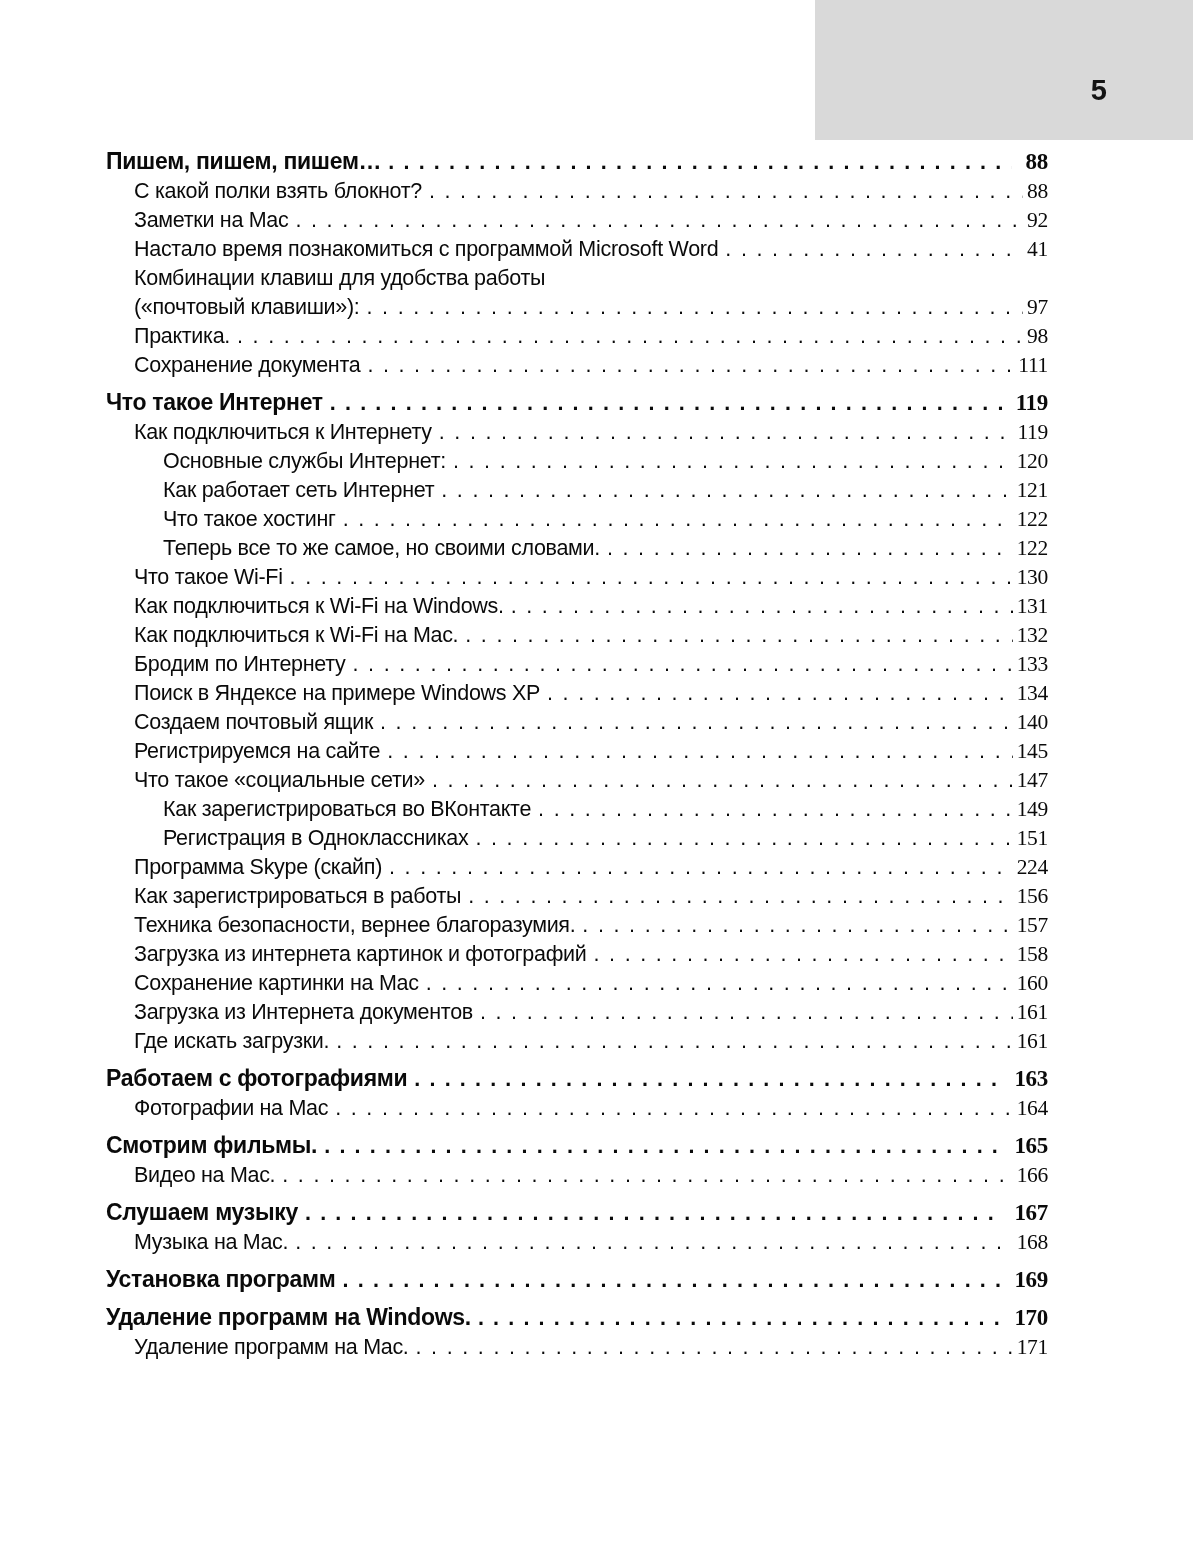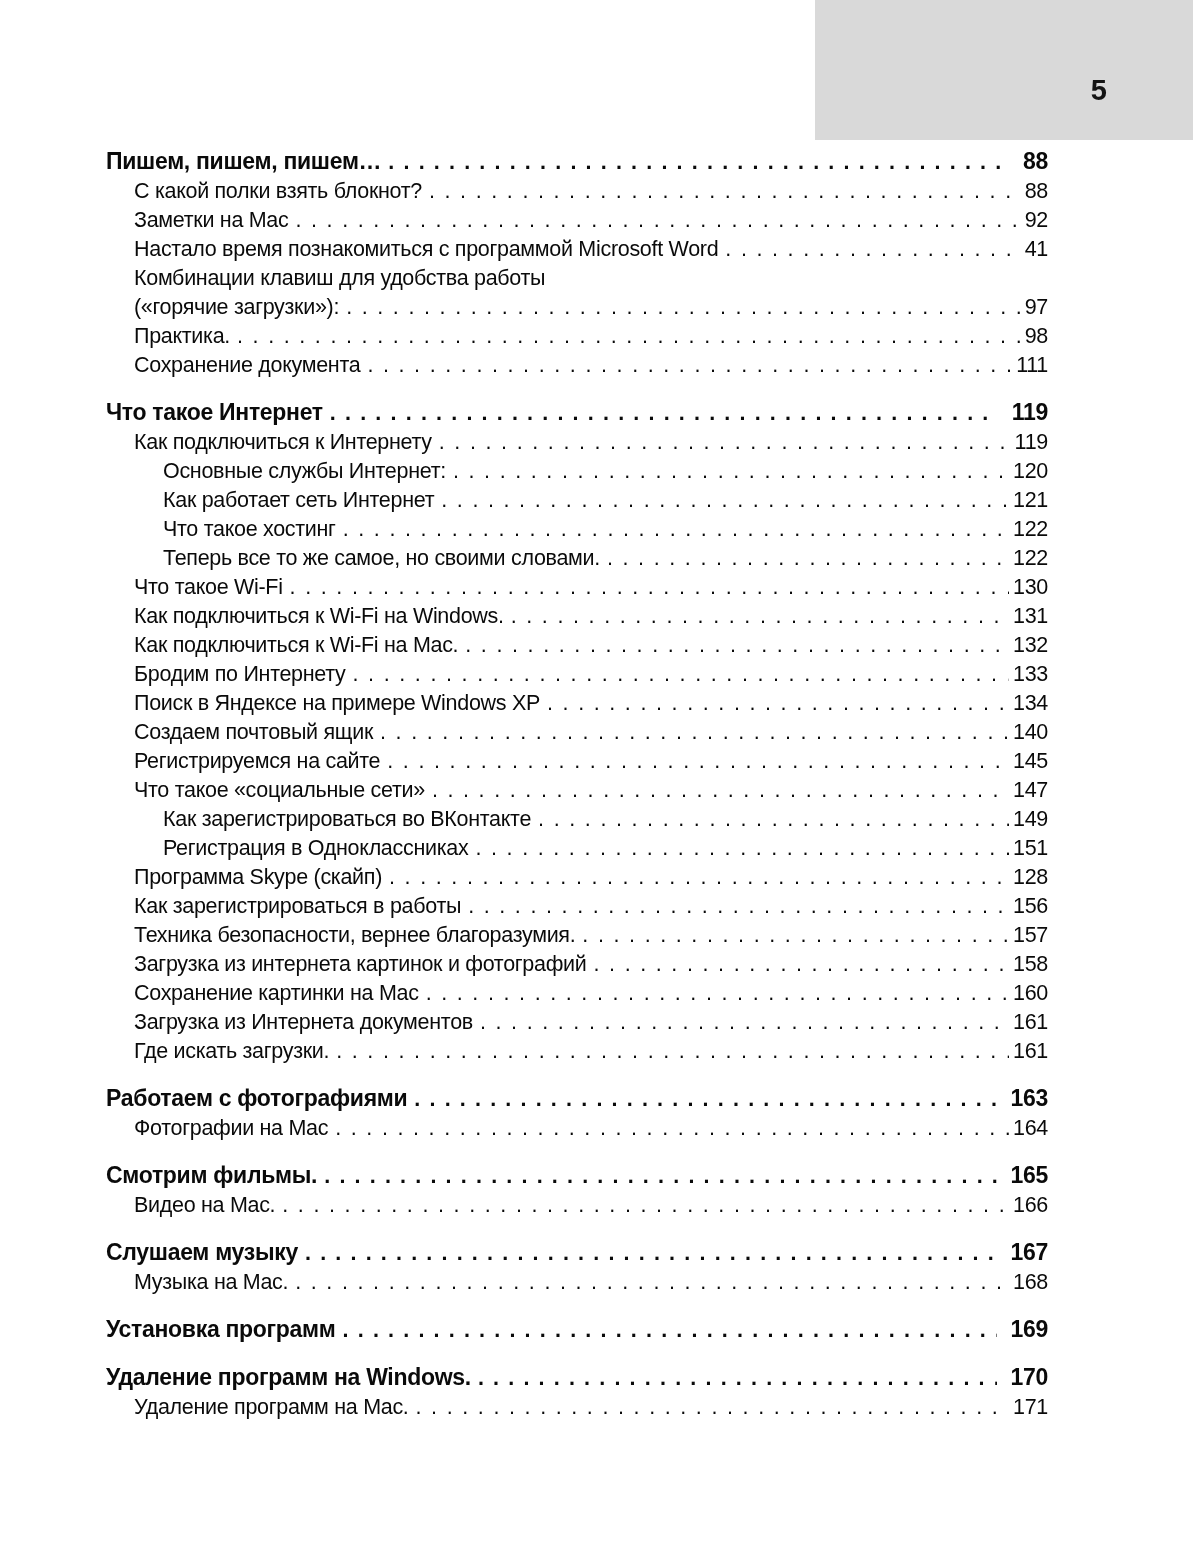--- a/index.html
+++ b/index.html
@@ -32,21 +32,21 @@
     color: #141414;
   }
   .toc {
     position: absolute;
     top: 147px;
     left: 106px;
     width: 942px;
     text-align: center;
   }
   .toc-section + .toc-section {
-    margin-top: 18px;
+    margin-top: 8px;
   }
   .row {
     display: flex;
     align-items: baseline;
     line-height: 29px;
     font-size: 21.5px;
     letter-spacing: -0.3px;
     white-space: nowrap;
   }
   .row.bold {
@@ -68,20 +68,21 @@
     font-weight: 400;
     font-size: 21.5px;
   }
   .row.bold .dots::after {
     font-weight: 700;
     letter-spacing: 9.2px;
   }
   .num {
     flex: 0 0 auto;
     padding-left: 4px;
+    font-family: Liberation Serif, serif;
   }
   .row.bold .num {
     padding-left: 14px;
   }
 </style>
 </head>
 <body>
 
 <div class="header-box">
   <span class="pagenum">5</span>
@@ -106,21 +107,21 @@
       </div>
       <div class="row lvl1">
         <span class="title">Настало время познакомиться с программой Microsoft Word</span>
         <span class="dots"></span>
         <span class="num">41</span>
       </div>
       <div class="row lvl1">
         <span class="title">Комбинации клавиш для удобства работы</span>
       </div>
       <div class="row lvl1">
-        <span class="title">(«горячие загрузки»):</span>
+        <span class="title">(«почтовый клавиши»):</span>
         <span class="dots"></span>
         <span class="num">97</span>
       </div>
       <div class="row lvl1">
         <span class="title">Практика.</span>
         <span class="dots"></span>
         <span class="num">98</span>
       </div>
       <div class="row lvl1">
         <span class="title">Сохранение документа</span>
@@ -205,21 +206,21 @@
         <span class="num">149</span>
       </div>
       <div class="row lvl2">
         <span class="title">Регистрация в Одноклассниках</span>
         <span class="dots"></span>
         <span class="num">151</span>
       </div>
       <div class="row lvl1">
         <span class="title">Программа Skype (скайп)</span>
         <span class="dots"></span>
-        <span class="num">128</span>
+        <span class="num">224</span>
       </div>
       <div class="row lvl1">
         <span class="title">Как зарегистрироваться в работы</span>
         <span class="dots"></span>
         <span class="num">156</span>
       </div>
       <div class="row lvl1">
         <span class="title">Техника безопасности, вернее благоразумия.</span>
         <span class="dots"></span>
         <span class="num">157</span>

